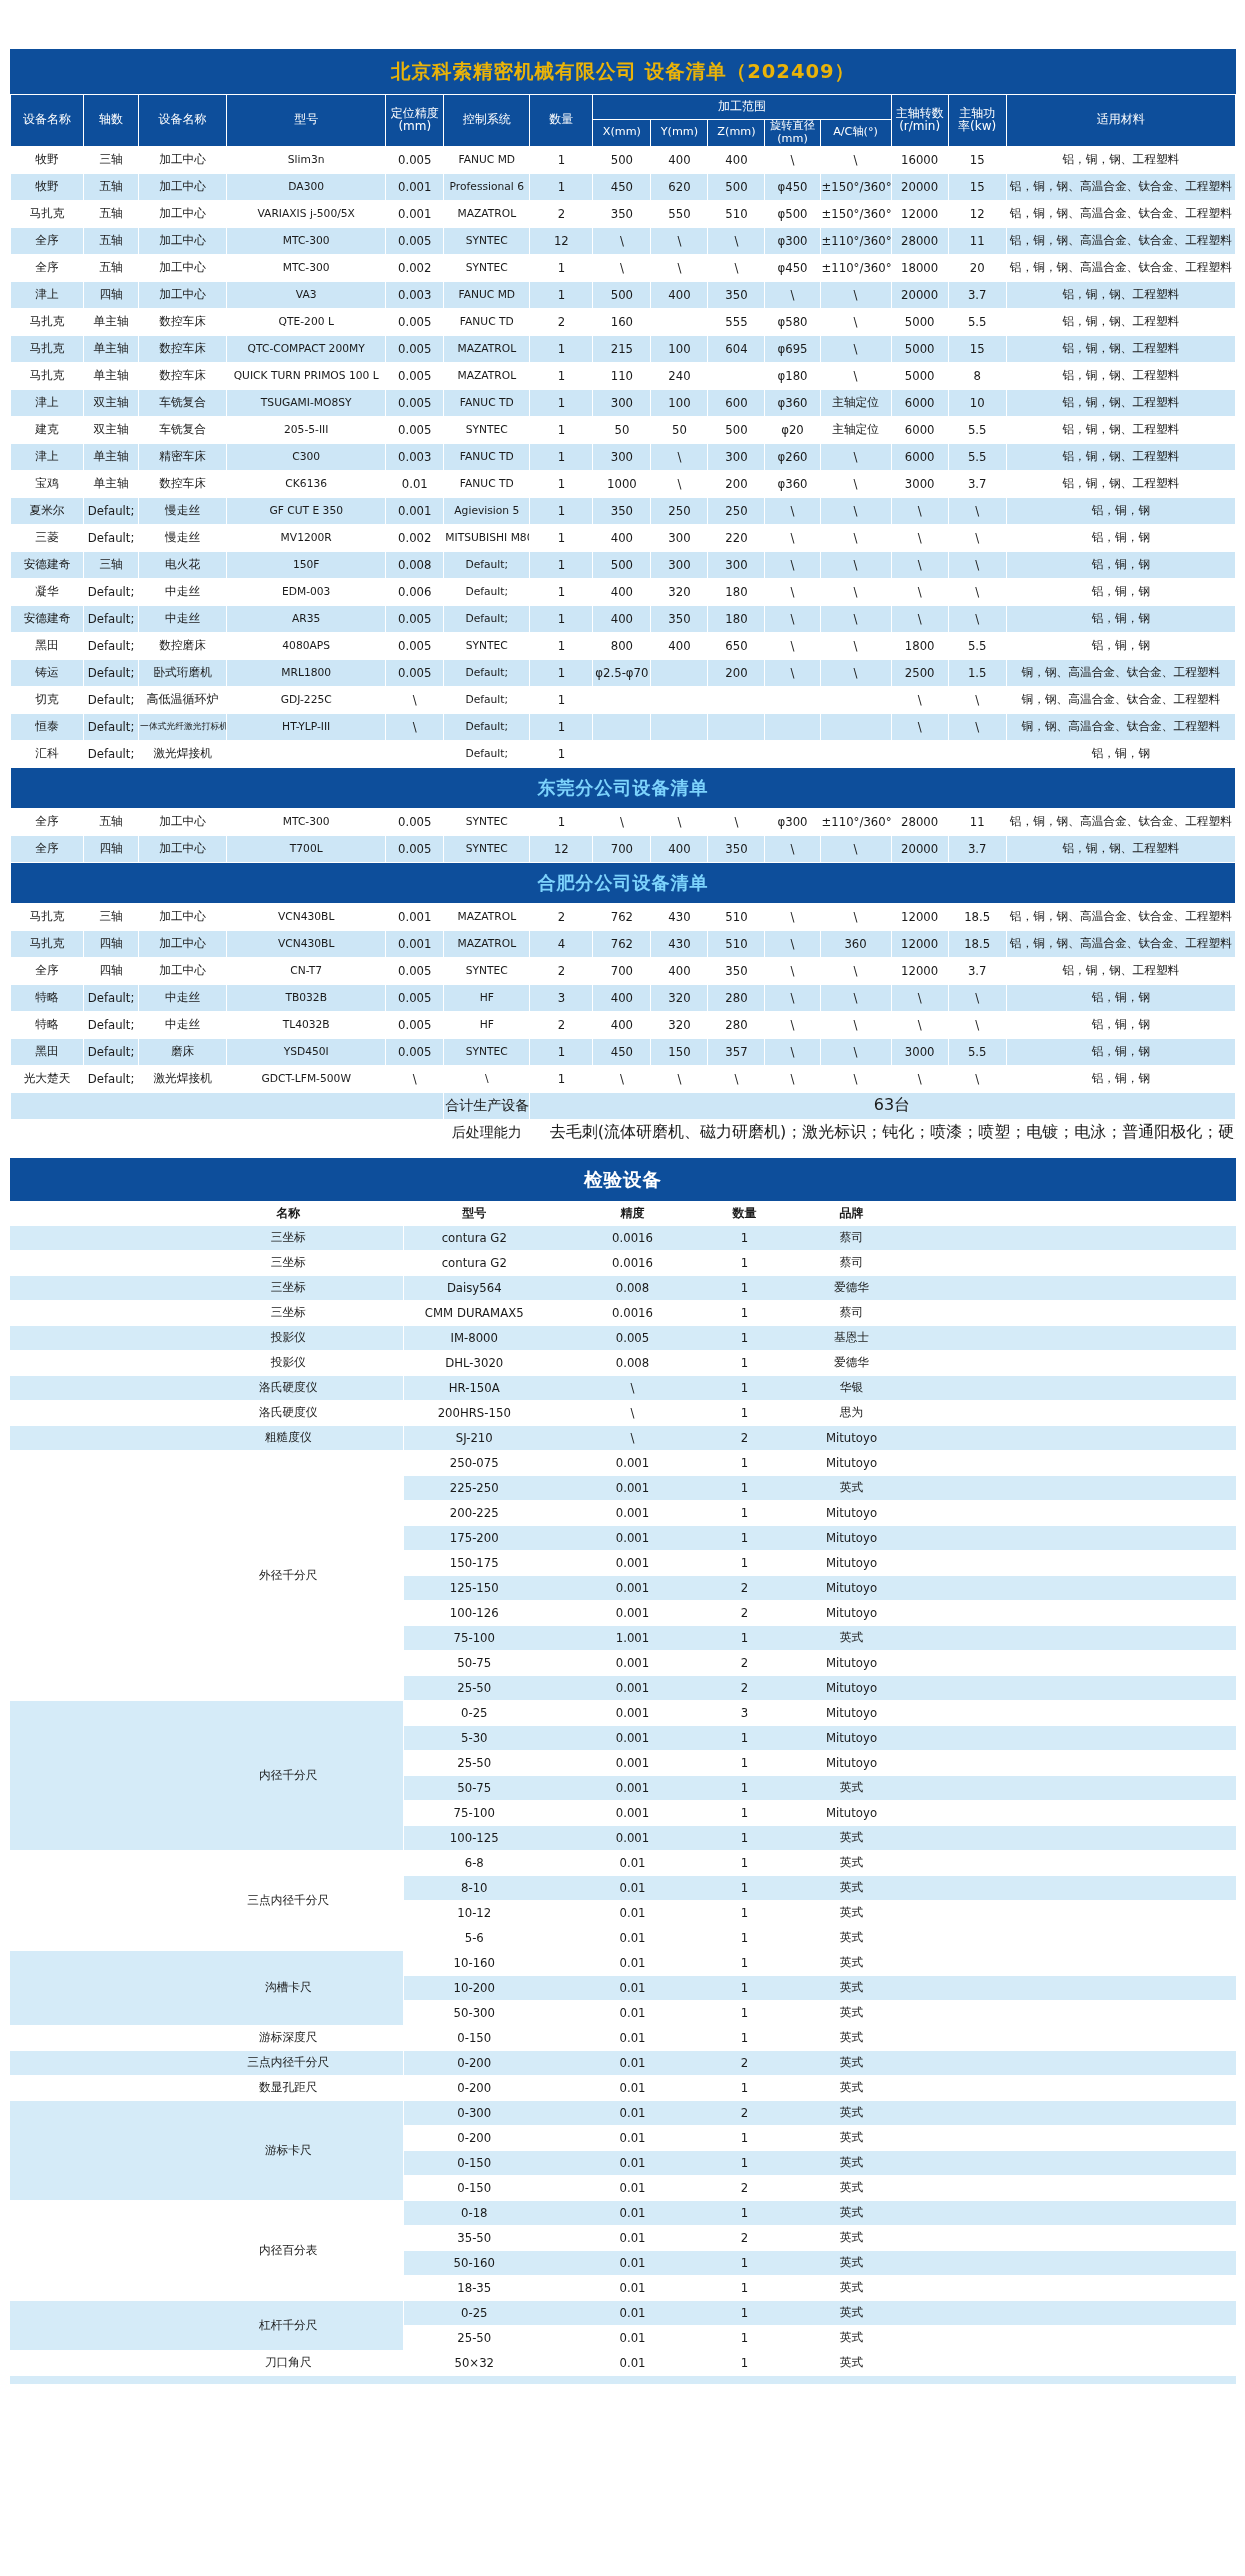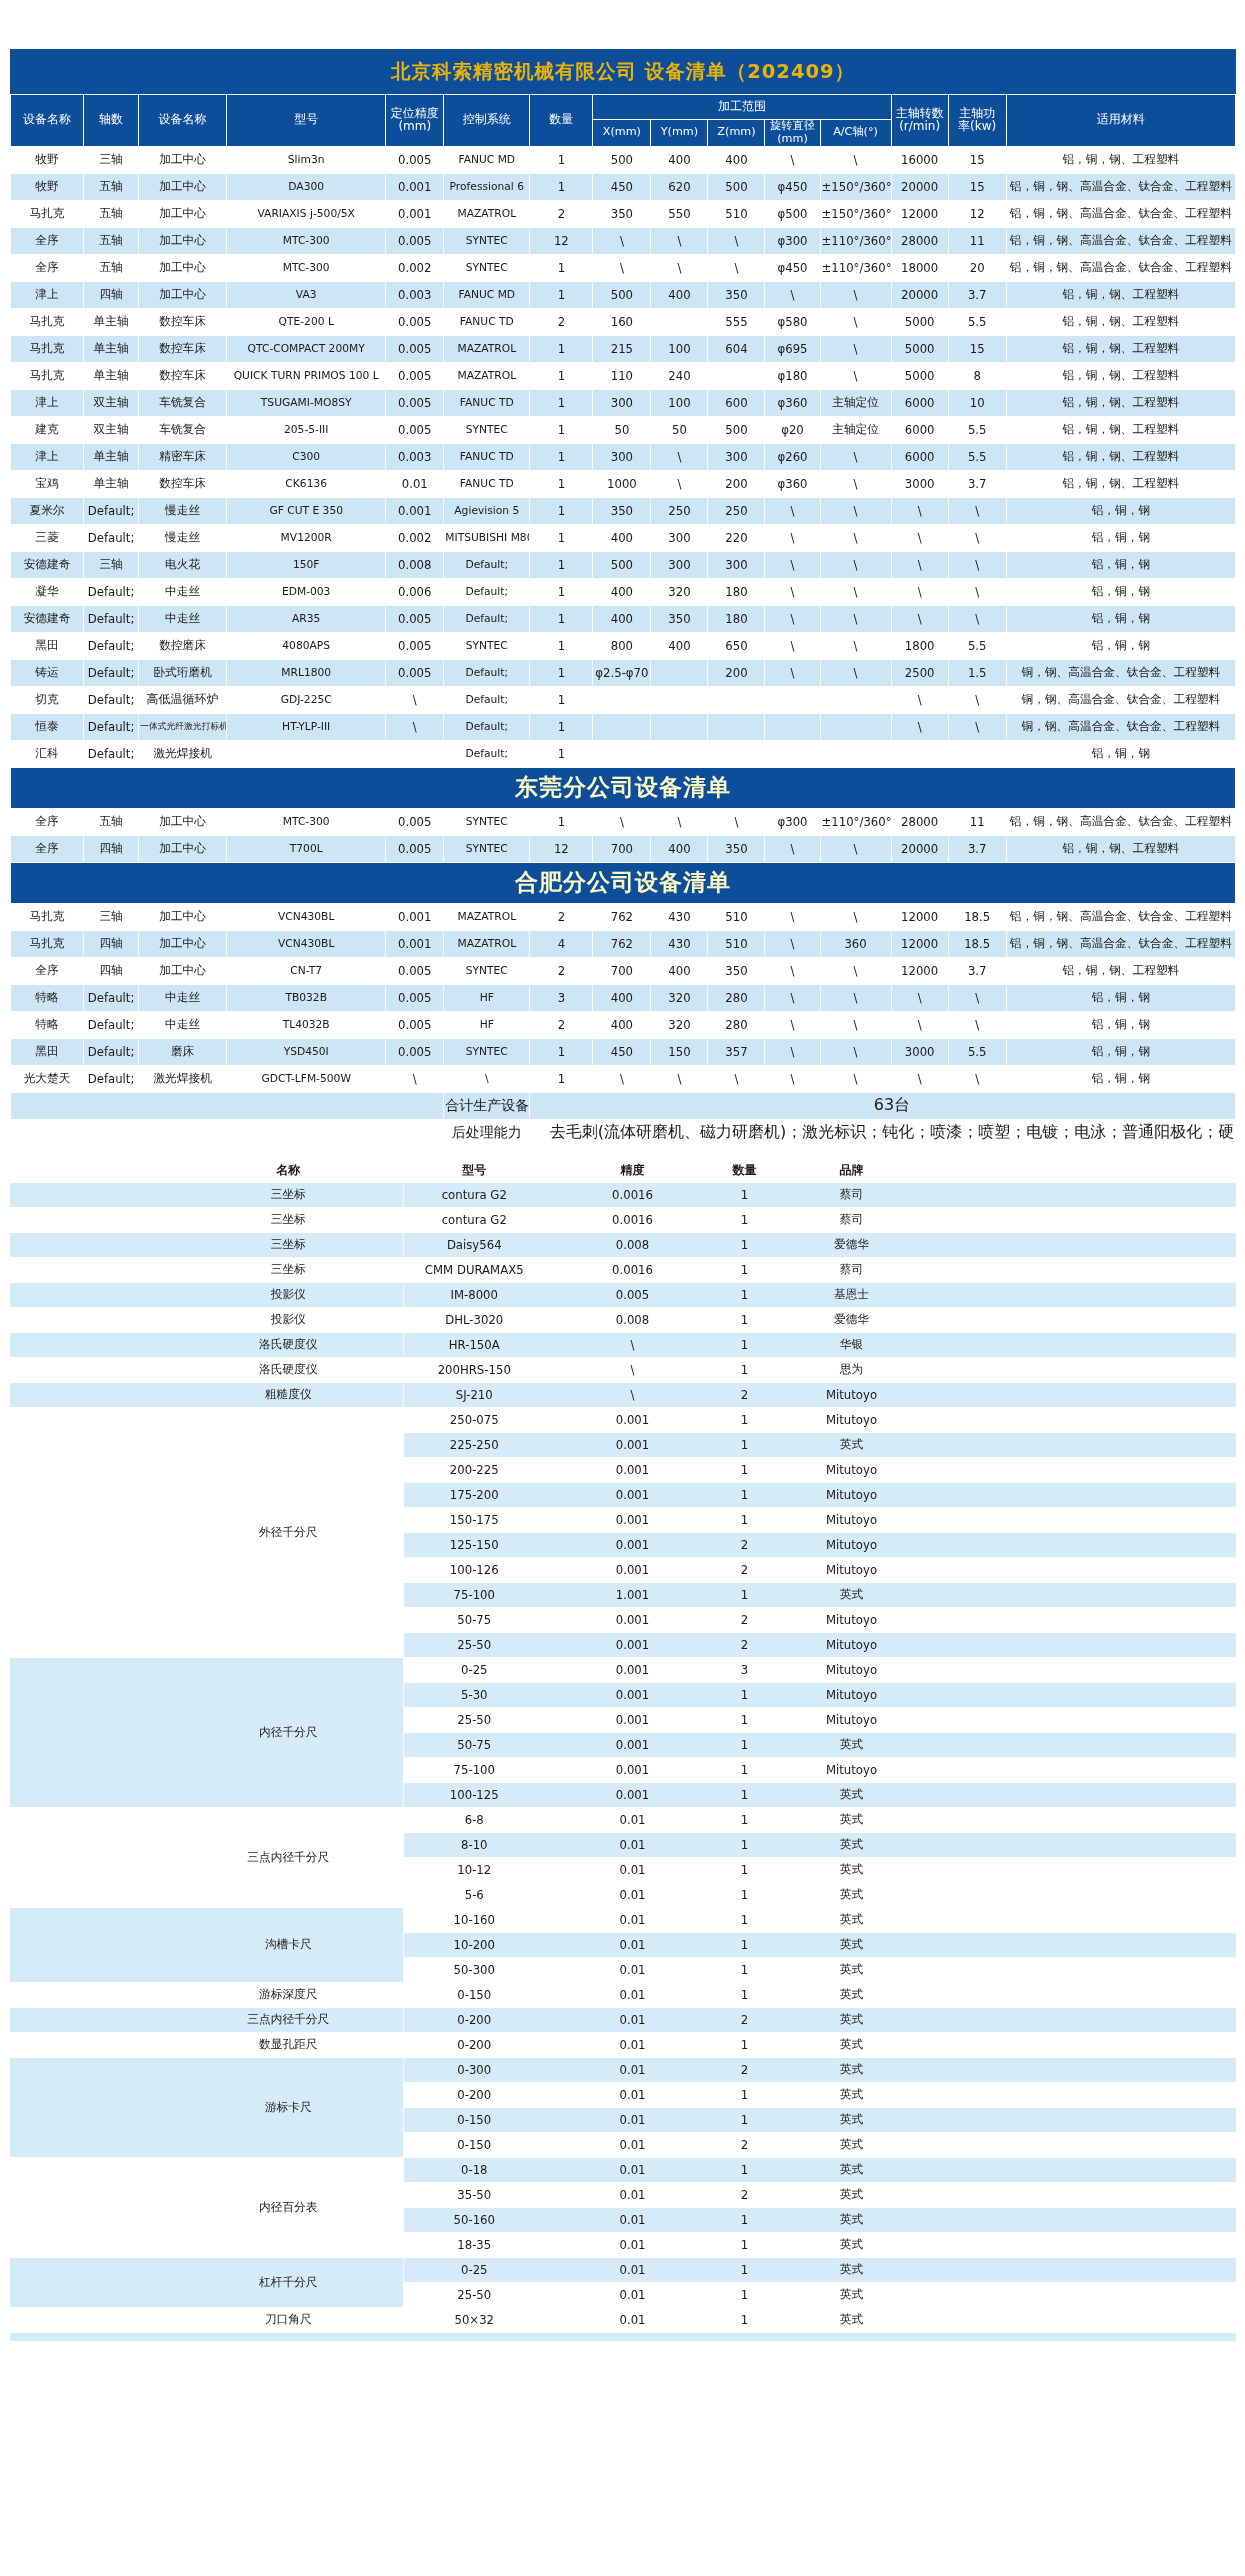--- a/index.html
+++ b/index.html
@@ -26,21 +26,21 @@
     background:var(--hdr);color:#fff;font-size:12px;font-weight:normal;
     white-space:pre-line;line-height:1.15;
   }
   .machines thead tr.h1 th{height:25px;}
   .machines thead tr.h2 th{height:25px;font-size:11.2px;}
   .machines th.tiny{font-size:9.2px;}
   .machines td{height:27px;font-size:11.7px;background:#fff;}
   .machines td.alt{background:var(--rowblue);}
   .machines td.col3,.machines td.col5{font-size:10.7px;}
   .machines td.banner{
-    background:var(--hdr);color:#fef9c3;font-size:23px;font-weight:bold;
+    background:var(--hdr);color:#7dd3fc;font-size:18px;font-weight:bold;
     height:41px;letter-spacing:1px;font-family:Liberation Mono, monospace;
   }
   .machines td.sum-label{font-size:14px;}
   .machines td.sum-value{text-align:center;padding-left:19.5px;font-size:16px;}
   
   .gap{height:11.7px;}
   .ins-banner{
     background:var(--hdr);color:#fff;height:43px;line-height:43px;
     text-align:center;font-size:18.5px;font-weight:bold;letter-spacing:1px;
   }
@@ -661,20 +661,21 @@
           <tr>
             <td class="col0" colspan="5"></td>
             <td class="sum-label">后处理能力</td>
             <td class="sum-value" colspan="9">去毛刺(流体研磨机、磁力研磨机)；激光标识；钝化；喷漆；喷塑；电镀；电泳；普通阳极化；硬质阳极化；钛合金着色；</td>
           </tr>
         </tbody>
     </table>
 
     <div class="gap"></div>
 
+    <div class="ins-banner">检验设备</div>
 
     <table class="inspection">
       <colgroup id="i-cols">
           <col style="width: 393px;">
           <col style="width: 142px;">
           <col style="width: 175px;">
           <col style="width: 49px;">
           <col style="width: 165px;">
           <col style="width: 302px;">
         </colgroup>

